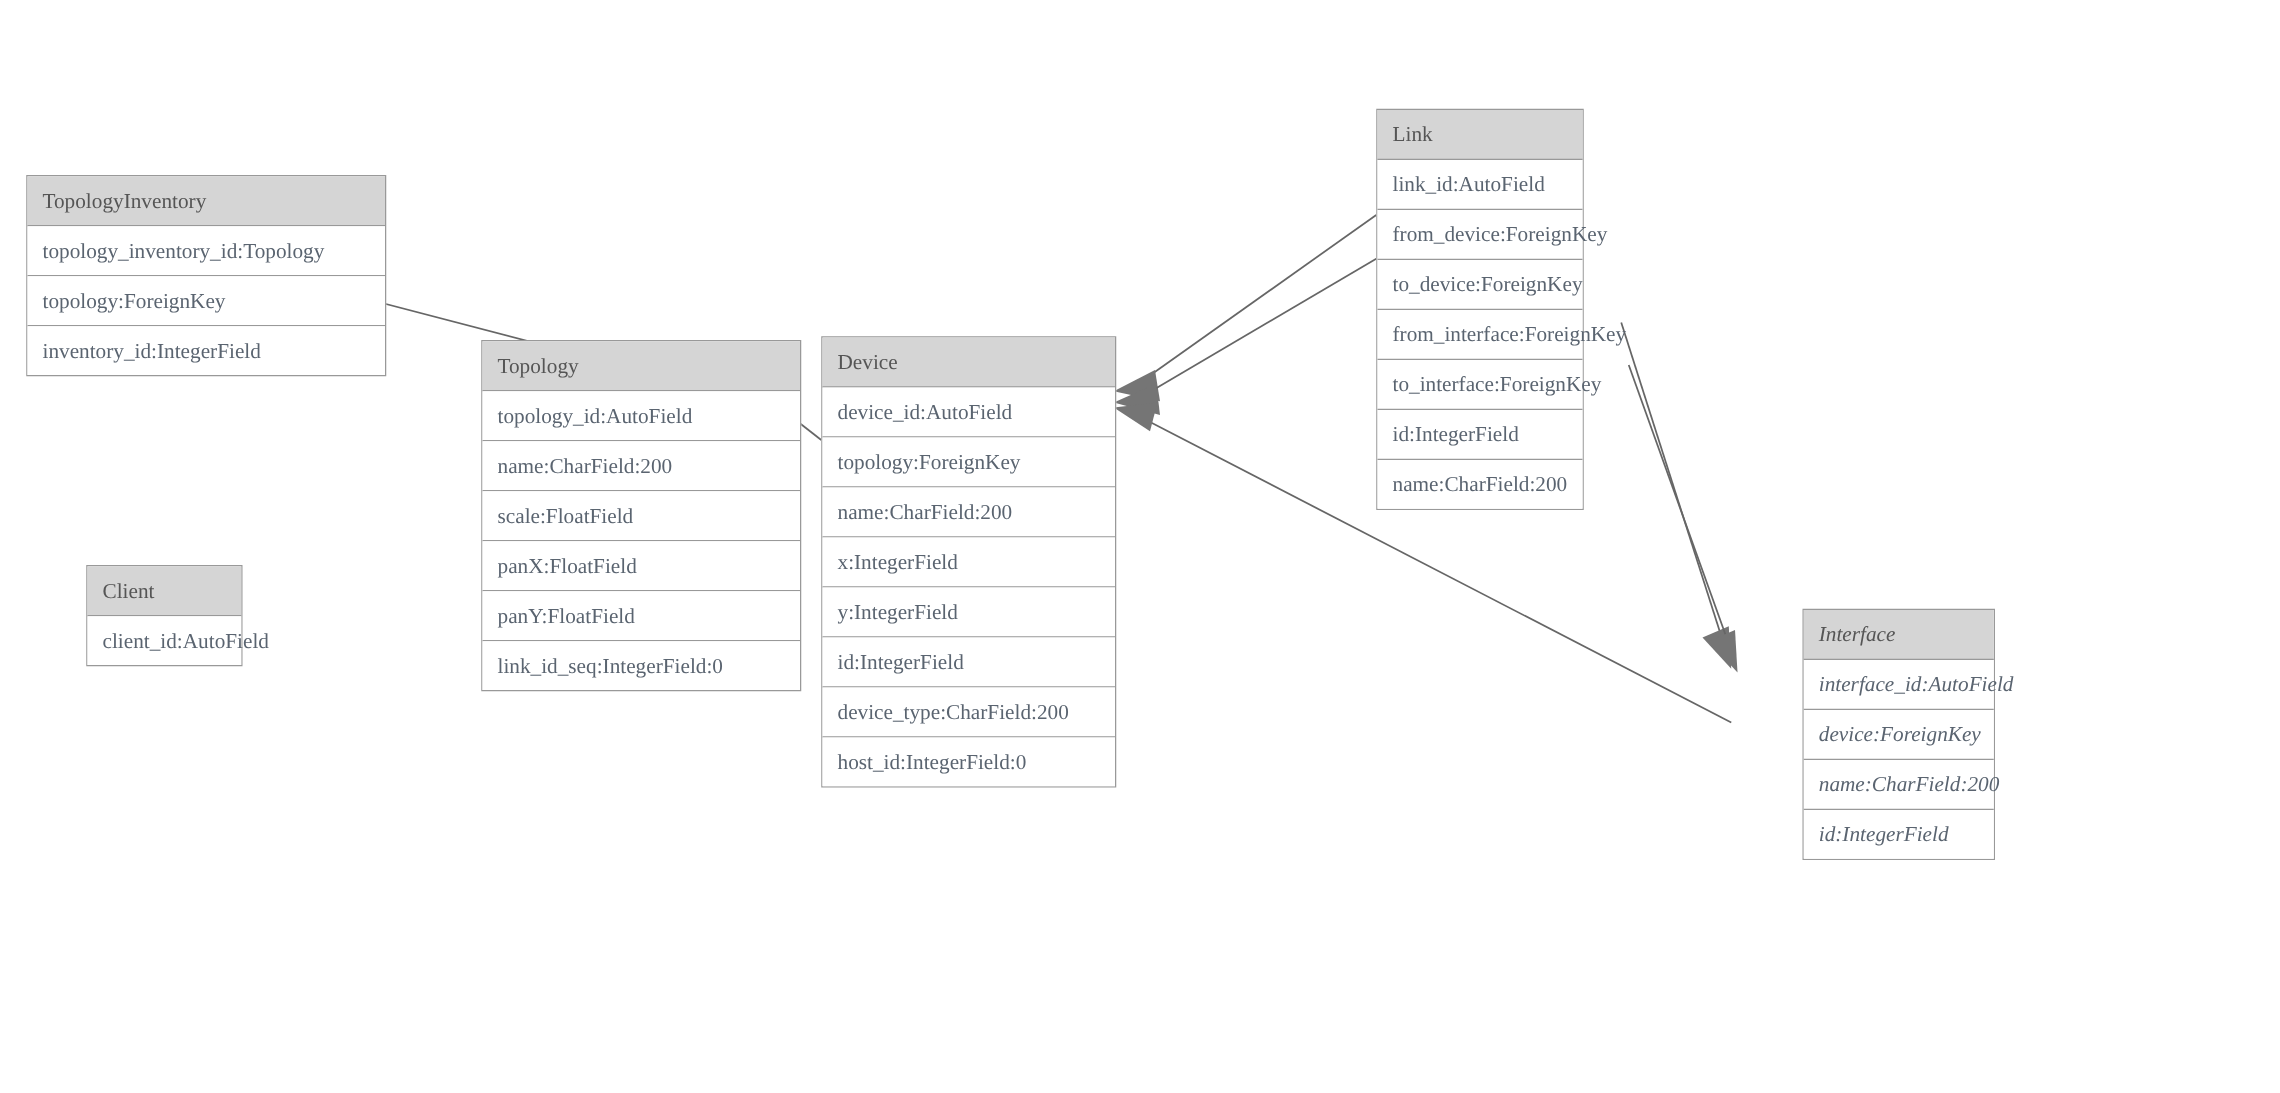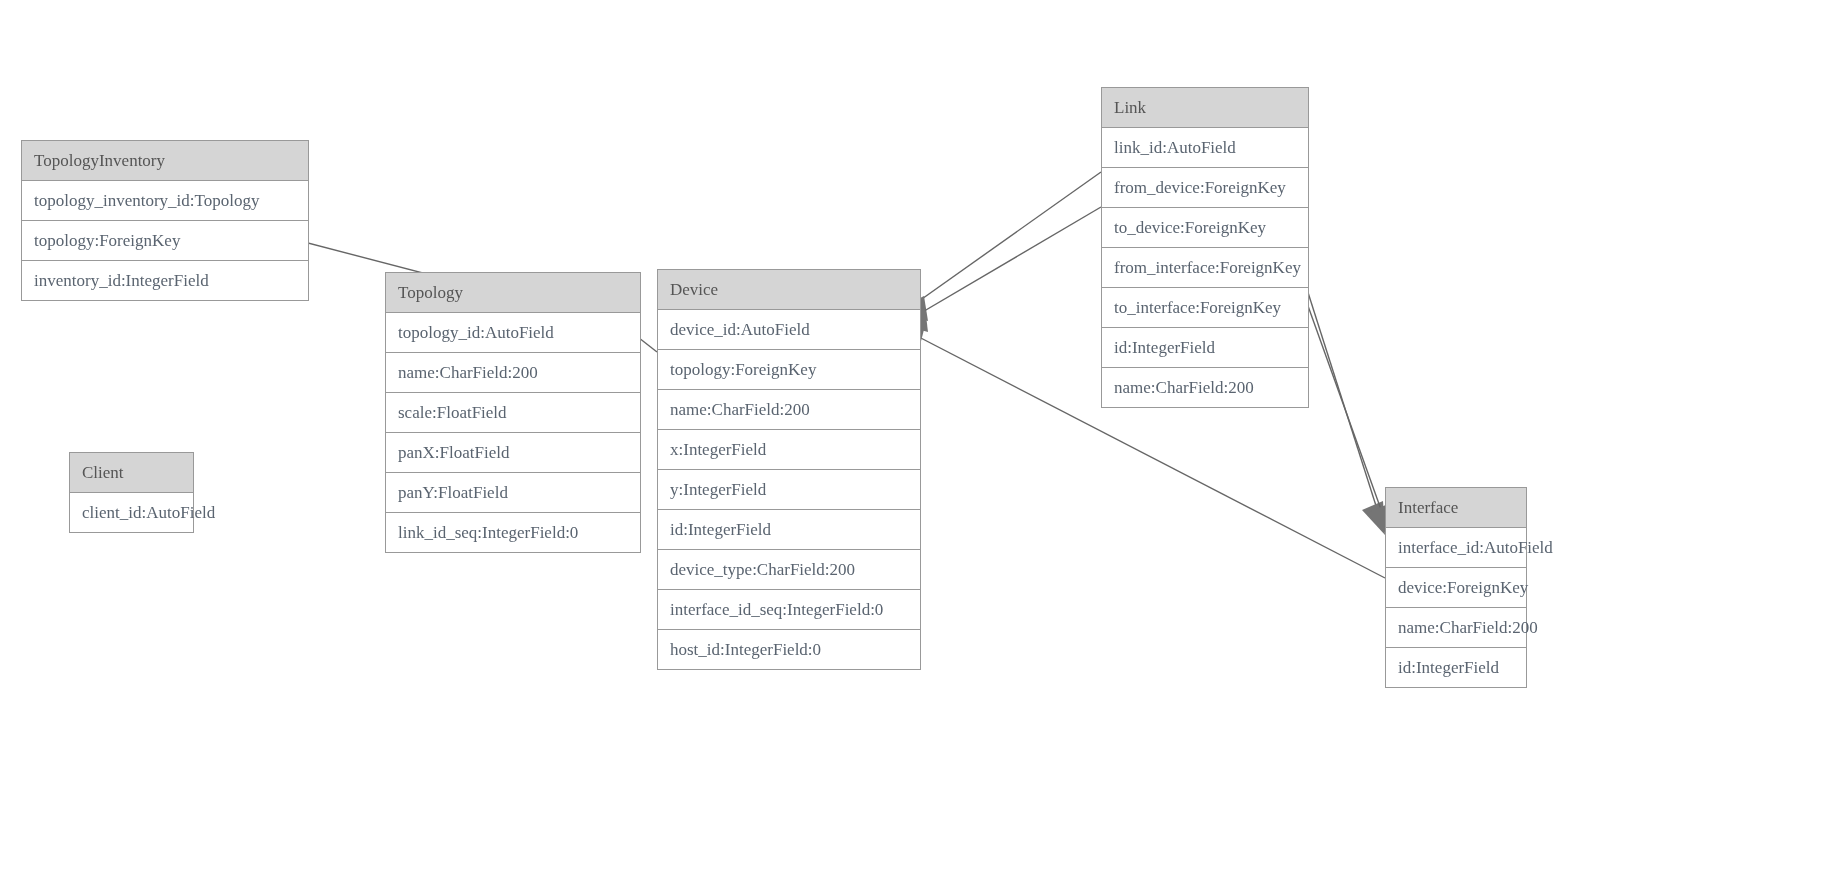--- a/index.html
+++ b/index.html
@@ -113,45 +113,44 @@
   <div class="entity" style="left:385px; top:272px; width:256px;">
     <div class="entity-title">Topology</div>
     <div class="entity-row">topology_id:AutoField</div>
     <div class="entity-row">name:CharField:200</div>
     <div class="entity-row">scale:FloatField</div>
     <div class="entity-row">panX:FloatField</div>
     <div class="entity-row">panY:FloatField</div>
     <div class="entity-row">link_id_seq:IntegerField:0</div>
   </div>
 
-  <div class="entity" style="left:657px; top:269px; width:264px;">
+  <div class="entity" style="left:657px; top:269px; width:236px;">
     <div class="entity-title">Device</div>
     <div class="entity-row">device_id:AutoField</div>
     <div class="entity-row">topology:ForeignKey</div>
     <div class="entity-row">name:CharField:200</div>
     <div class="entity-row">x:IntegerField</div>
     <div class="entity-row">y:IntegerField</div>
     <div class="entity-row">id:IntegerField</div>
     <div class="entity-row">device_type:CharField:200</div>
-    <div class="entity-row">interface_id_seq:IntegerField:0</div>
     <div class="entity-row">host_id:IntegerField:0</div>
   </div>
 
-  <div class="entity" style="left:1101px; top:87px; width:208px;">
+  <div class="entity" style="left:1101px; top:87px; width:166px;">
     <div class="entity-title">Link</div>
     <div class="entity-row">link_id:AutoField</div>
     <div class="entity-row">from_device:ForeignKey</div>
     <div class="entity-row">to_device:ForeignKey</div>
     <div class="entity-row">from_interface:ForeignKey</div>
     <div class="entity-row">to_interface:ForeignKey</div>
     <div class="entity-row">id:IntegerField</div>
     <div class="entity-row">name:CharField:200</div>
   </div>
 
-  <div class="entity" style="left:1385px; top:487px; width:142px;">
+  <div class="entity" style="left:1442px; top:487px; width:154px;font-style:italic;">
     <div class="entity-title">Interface</div>
     <div class="entity-row">interface_id:AutoField</div>
     <div class="entity-row">device:ForeignKey</div>
     <div class="entity-row">name:CharField:200</div>
     <div class="entity-row">id:IntegerField</div>
   </div>
 
 </div>
 
 </body></html>

